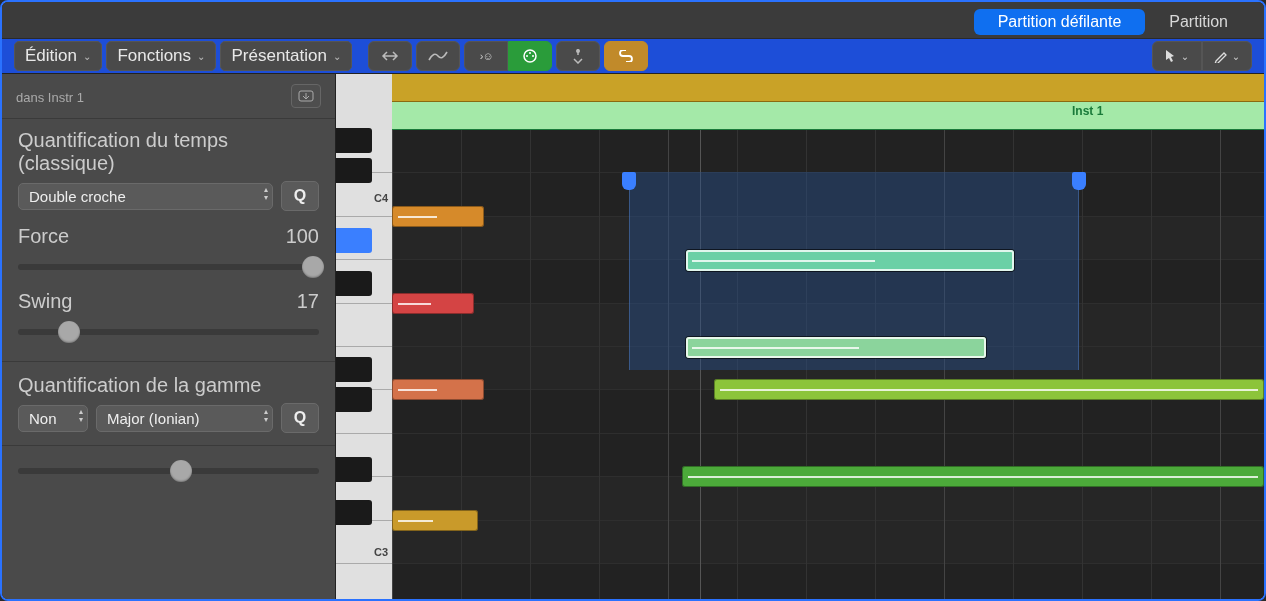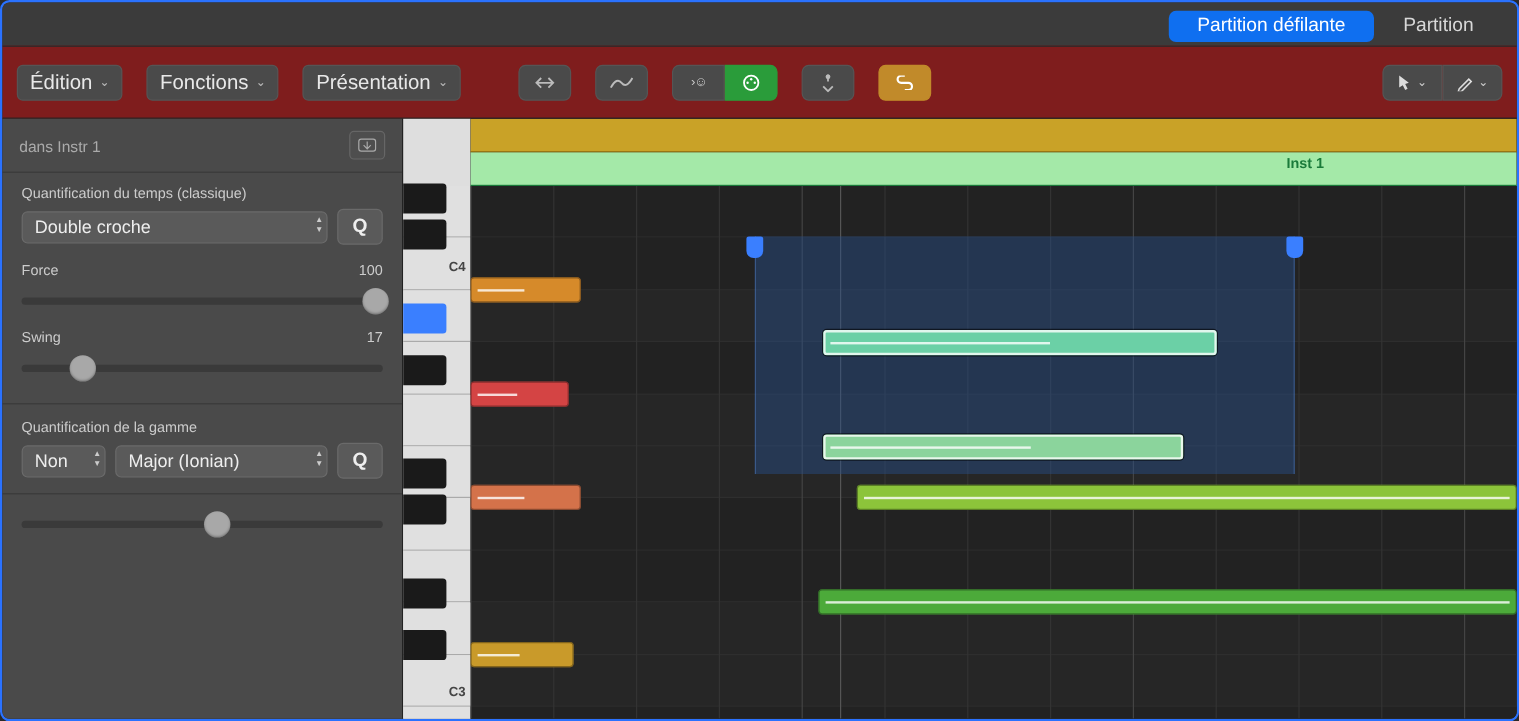--- a/index.html
+++ b/index.html
@@ -6,40 +6,40 @@
   body{background:#2a2a2a;color:#ccc;width:1266px;height:601px;overflow:hidden;border:2px solid #2a72ff;border-radius:8px;}
   .root{display:flex;flex-direction:column;height:100%;background:#3a3a3a;}
 
   
   .tabs-bar{height:36px;display:flex;align-items:center;justify-content:flex-end;padding:4px 12px 0 12px;gap:0;background:#3b3b3b;}
   .tabs-bar .spacer{flex:1;}
   .top-tab{padding:4px 24px;font-size:16px;color:#d8d8d8;border-radius:6px;cursor:pointer;}
   .top-tab.active{background:#0f6ff0;color:#fff;}
   
   
-  .toolbar{height:61px;display:flex;align-items:center;padding:6px 12px;gap:20px;background:#7f1d1d;border-top:1px solid #2a2a2a;border-bottom:1px solid #222;}
+  .toolbar{height:36px;display:flex;align-items:center;padding:6px 12px;gap:4px;background:#1d4ed8;border-top:1px solid #2a2a2a;border-bottom:1px solid #222;}
   .menu-btn{background:#4a4a4a;border:1px solid #555;color:#e8e8e8;font-size:17px;padding:4px 10px;border-radius:5px;display:flex;align-items:center;gap:6px;cursor:pointer;}
   .menu-btn .chev{font-size:10px;opacity:.7;}
   .icon-btn{width:44px;height:30px;border-radius:6px;background:#4a4a4a;border:1px solid #555;display:flex;align-items:center;justify-content:center;color:#ccc;cursor:pointer;font-size:14px;}
   .icon-btn.green{background:#2a9c3a;border-color:#2a9c3a;color:#fff;}
   .icon-btn.amber{background:#c18a2a;border-color:#c18a2a;color:#fff;}
   .icon-btn-group{display:flex;}
   .icon-btn-group .icon-btn{border-radius:0;}
   .icon-btn-group .icon-btn:first-child{border-radius:6px 0 0 6px;}
   .icon-btn-group .icon-btn:last-child{border-radius:0 6px 6px 0;}
   
   
   .body{flex:1;display:flex;min-height:0;}
   .inspector{width:334px;background:#4a4a4a;display:flex;flex-direction:column;border-right:1px solid #222;}
   .insp-head{padding:10px 14px;display:flex;align-items:center;justify-content:space-between;border-bottom:1px solid #3a3a3a;}
   .insp-head .title{font-size:17px;color:#eee;}
   .insp-head .sub{font-size:13px;color:#aaa;margin-top:2px;}
   .catch-btn{width:30px;height:24px;border:1px solid #666;border-radius:4px;background:#4e4e4e;display:flex;align-items:center;justify-content:center;font-size:12px;color:#bbb;cursor:pointer;}
   .insp-body{padding:10px 16px 0 16px;display:flex;flex-direction:column;gap:6px;}
-  .row-label{display:flex;justify-content:space-between;font-size:12px;color:#ccc;}
+  .row-label{display:flex;justify-content:space-between;font-size:20px;color:#ccc;}
   .select{background:#5a5a5a;border:1px solid #6a6a6a;border-radius:5px;padding:4px 24px 4px 10px;font-size:15px;color:#eee;position:relative;cursor:pointer;}
   .select::after{content:"⌄";position:absolute;right:4px;top:1px;font-size:12px;color:#ccc;}
   .select.stepper::after{content:"";}
   .stepper-arrows{position:absolute;right:4px;top:2px;font-size:8px;line-height:8px;color:#ccc;display:flex;flex-direction:column;}
   .q-btn{width:38px;height:30px;border:1px solid #6a6a6a;border-radius:5px;background:#5a5a5a;color:#eee;font-weight:bold;display:flex;align-items:center;justify-content:center;cursor:pointer;}
   .slider-track{height:6px;background:#3a3a3a;border-radius:3px;position:relative;margin:10px 0 14px 0;}
   .slider-thumb{width:22px;height:22px;background:#a8a8a8;border-radius:50%;position:absolute;top:-8px;transform:translateX(-50%);cursor:pointer;box-shadow:inset 0 -1px 2px rgba(0,0,0,.3);}
   .sep{height:1px;background:#3a3a3a;margin:6px -16px;}
   .hsel{display:flex;gap:8px;align-items:center;}
   

